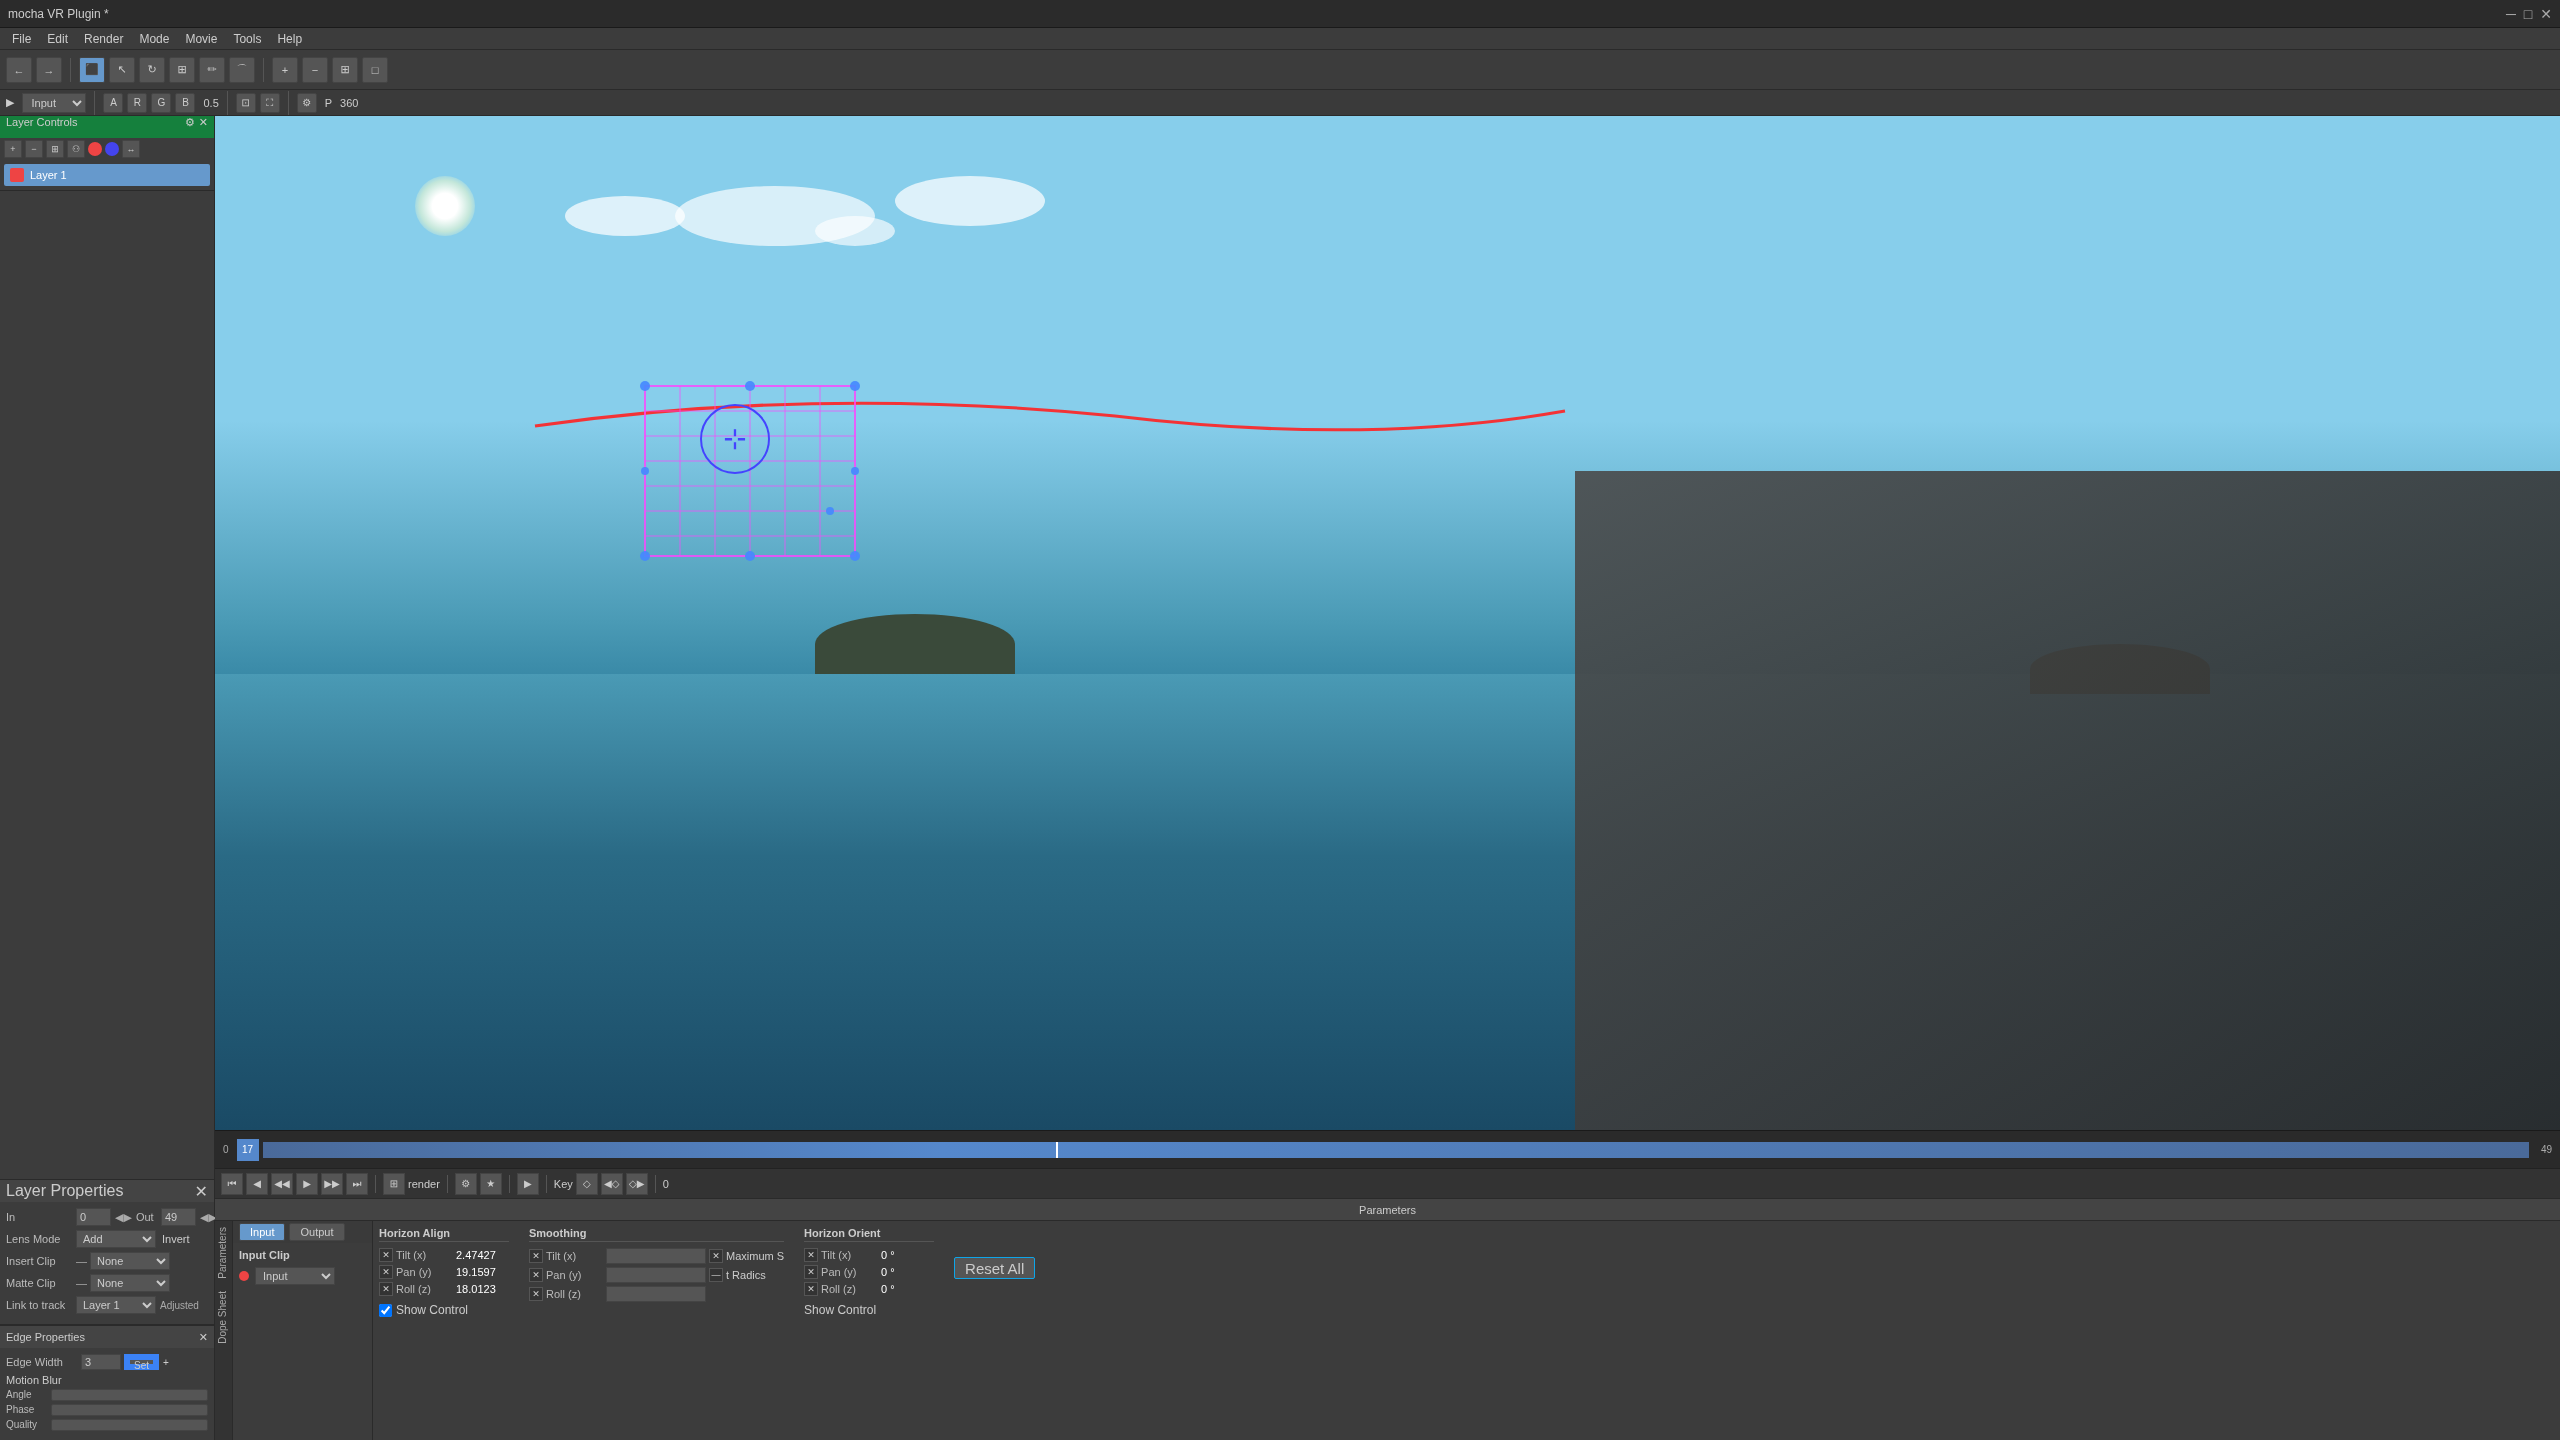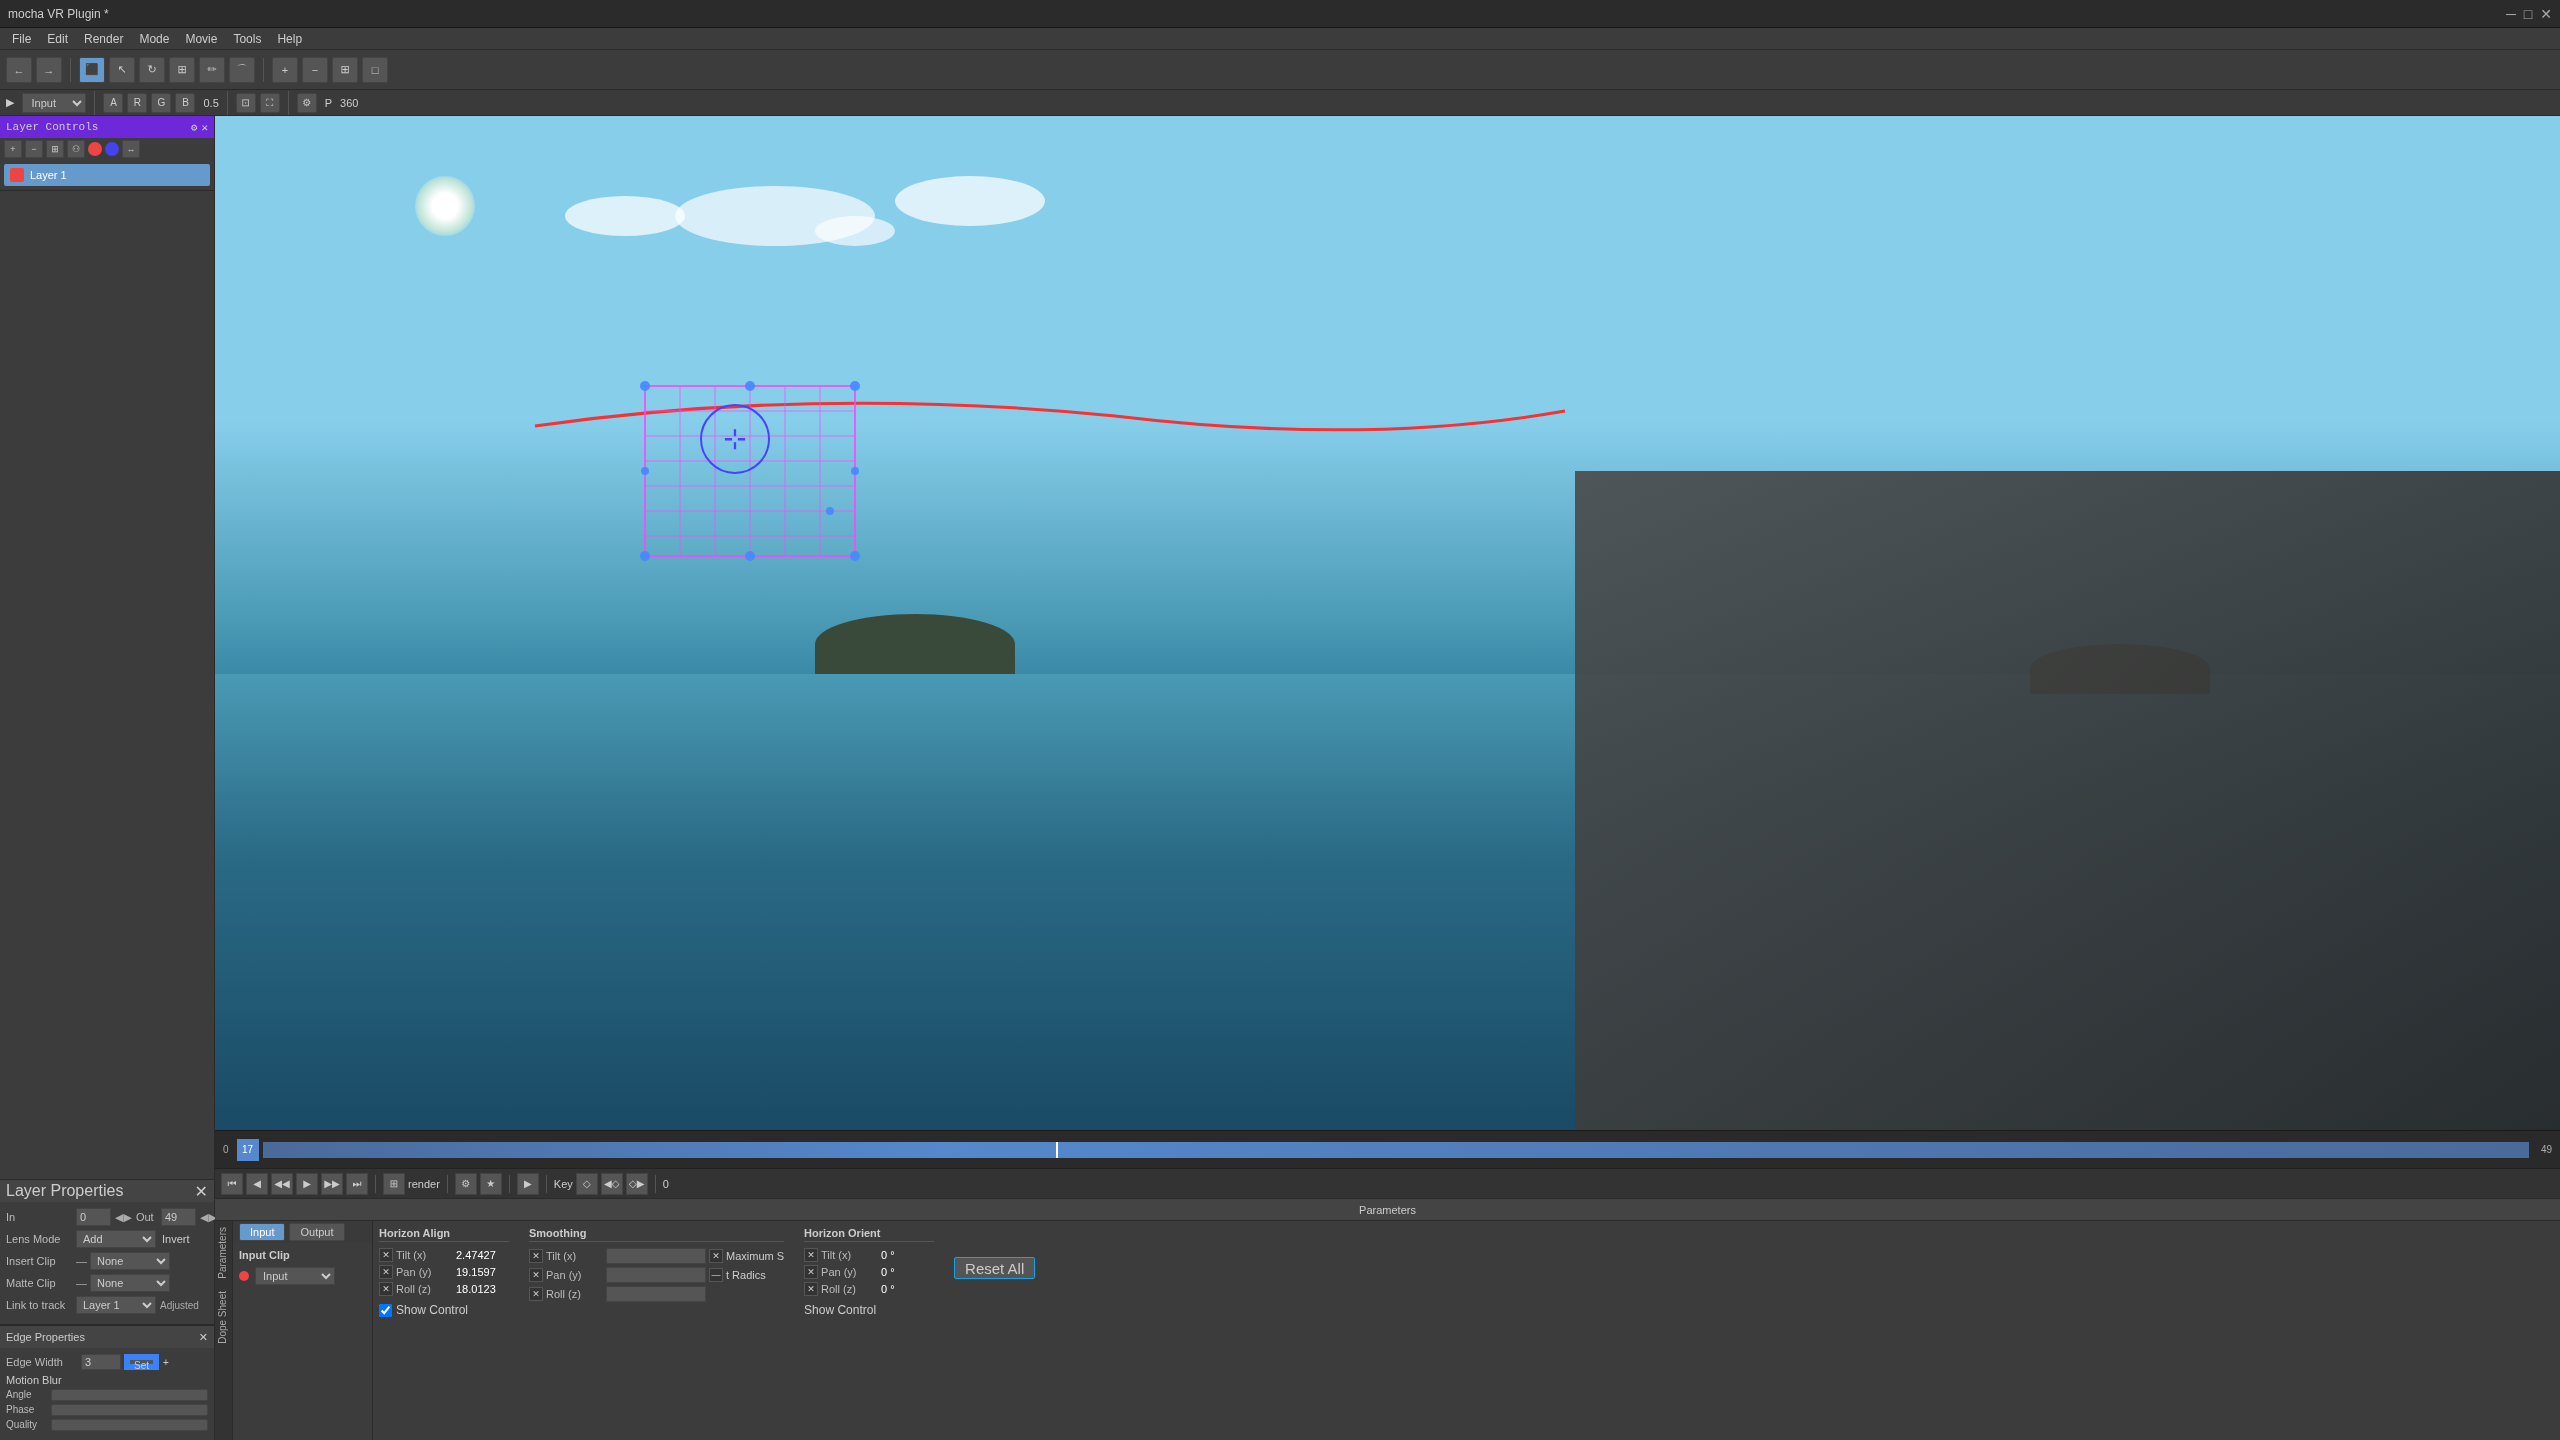--- a/index.html
+++ b/index.html
@@ -115,26 +115,24 @@
       display: flex;
       flex-direction: column;
     }
 
     
     #layer-controls {
       border-bottom: 1px solid #2a2a2a;
     }
     #layer-controls-header {
       height: 22px;
-      background: #6d28d9;
-      display: flex;
-      align-items: center;
+      background: #15803d;
+      display: flex;
       justify-content: space-between;
       padding: 0 6px;
-      font-family: Liberation Mono, monospace;
     }
     #layer-controls-header span { font-size: 11px; color: #ccc; }
     .header-icons { display: flex; gap: 4px; }
     .header-icon { font-size: 10px; color: #aaa; cursor: pointer; }
 
     #layer-controls-toolbar {
       height: 22px;
       background: #3c3c3c;
       display: flex;
       align-items: center;

